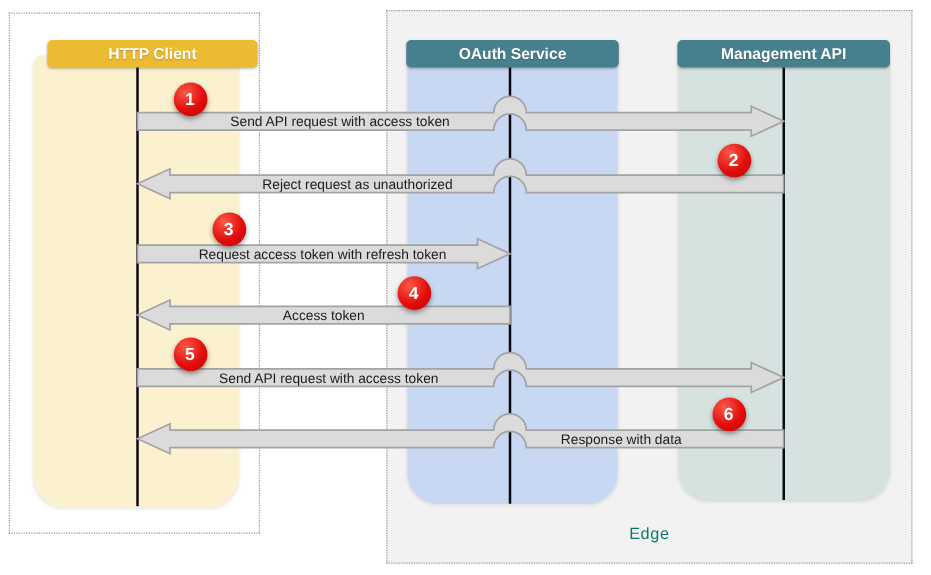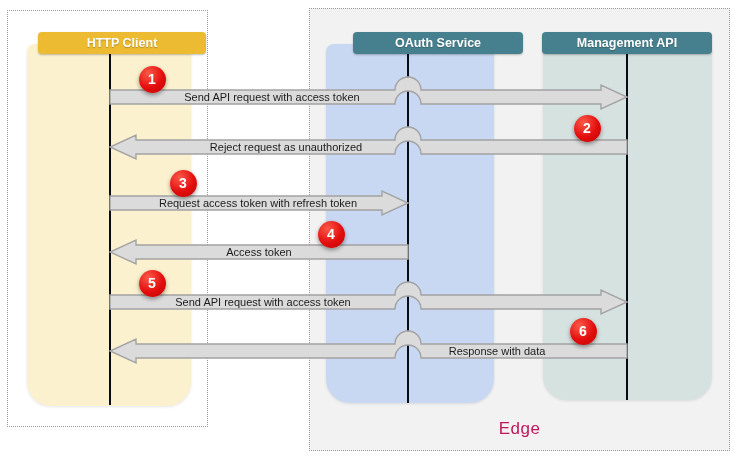--- a/index.html
+++ b/index.html
@@ -3,36 +3,36 @@
 <meta charset="utf-8">
 <style>
   html,body{margin:0;padding:0;background:#ffffff;font-family:"Liberation Sans",sans-serif;}
   .stage{position:relative;width:745px;height:460px;background:#ffffff;overflow:hidden;}
 
   
   .region{position:absolute;border:1px dotted #9a9a9a;box-sizing:border-box;}
   .region-client{left:7px;top:10px;width:201px;height:417px;background:#ffffff;z-index:1;}
   .region-edge{left:309px;top:8px;width:421px;height:443px;background:#f2f2f2;z-index:1;}
   .edge-label{position:absolute;left:0;right:0;top:410px;text-align:center;
-    font-size:17px;color:#be185d;letter-spacing:0.5px;}
+    font-size:13px;color:#0f766e;letter-spacing:0.5px;}
 
   
   .lane{position:absolute;z-index:2;border-radius:8px 8px 24px 24px;
     box-shadow:0 1px 3px rgba(0,0,0,0.10);}
   .lane-http{left:27px;top:44px;width:164px;height:362px;background:var(--client-lane,#FCF1CE);}
   .lane-oauth{left:326px;top:44px;width:168px;height:359px;background:var(--oauth-lane,#C8D8F2);}
   .lane-mgmt{left:543px;top:44px;width:169px;height:356px;background:var(--management-lane,#D6E2E0);}
 
   
   .actor-header{position:absolute;top:32px;height:22px;z-index:3;border-radius:4px;
     display:flex;align-items:center;justify-content:center;
     color:#ffffff;font-weight:bold;font-size:12.5px;
     box-shadow:0 1px 2px rgba(0,0,0,0.25);text-shadow:0 1px 1px rgba(0,0,0,0.25);}
   .header-http{left:38px;width:168px;background:var(--client-header,#EDBB31);}
-  .header-oauth{left:325px;width:170px;background:var(--service-header,#46808E);margin-left:28px;}
+  .header-oauth{left:325px;width:170px;background:var(--service-header,#46808E);}
   .header-mgmt{left:542px;width:170px;background:var(--service-header,#46808E);}
 
   
   .lifeline{position:absolute;width:2px;background:#0a0a14;z-index:4;}
   .line-http{left:109px;top:54px;height:351px;}
   .line-oauth{left:407px;top:54px;height:349px;}
   .line-mgmt{left:626px;top:54px;height:346px;}
 
   
   #arrows{position:absolute;left:0;top:0;z-index:5;pointer-events:none;}

